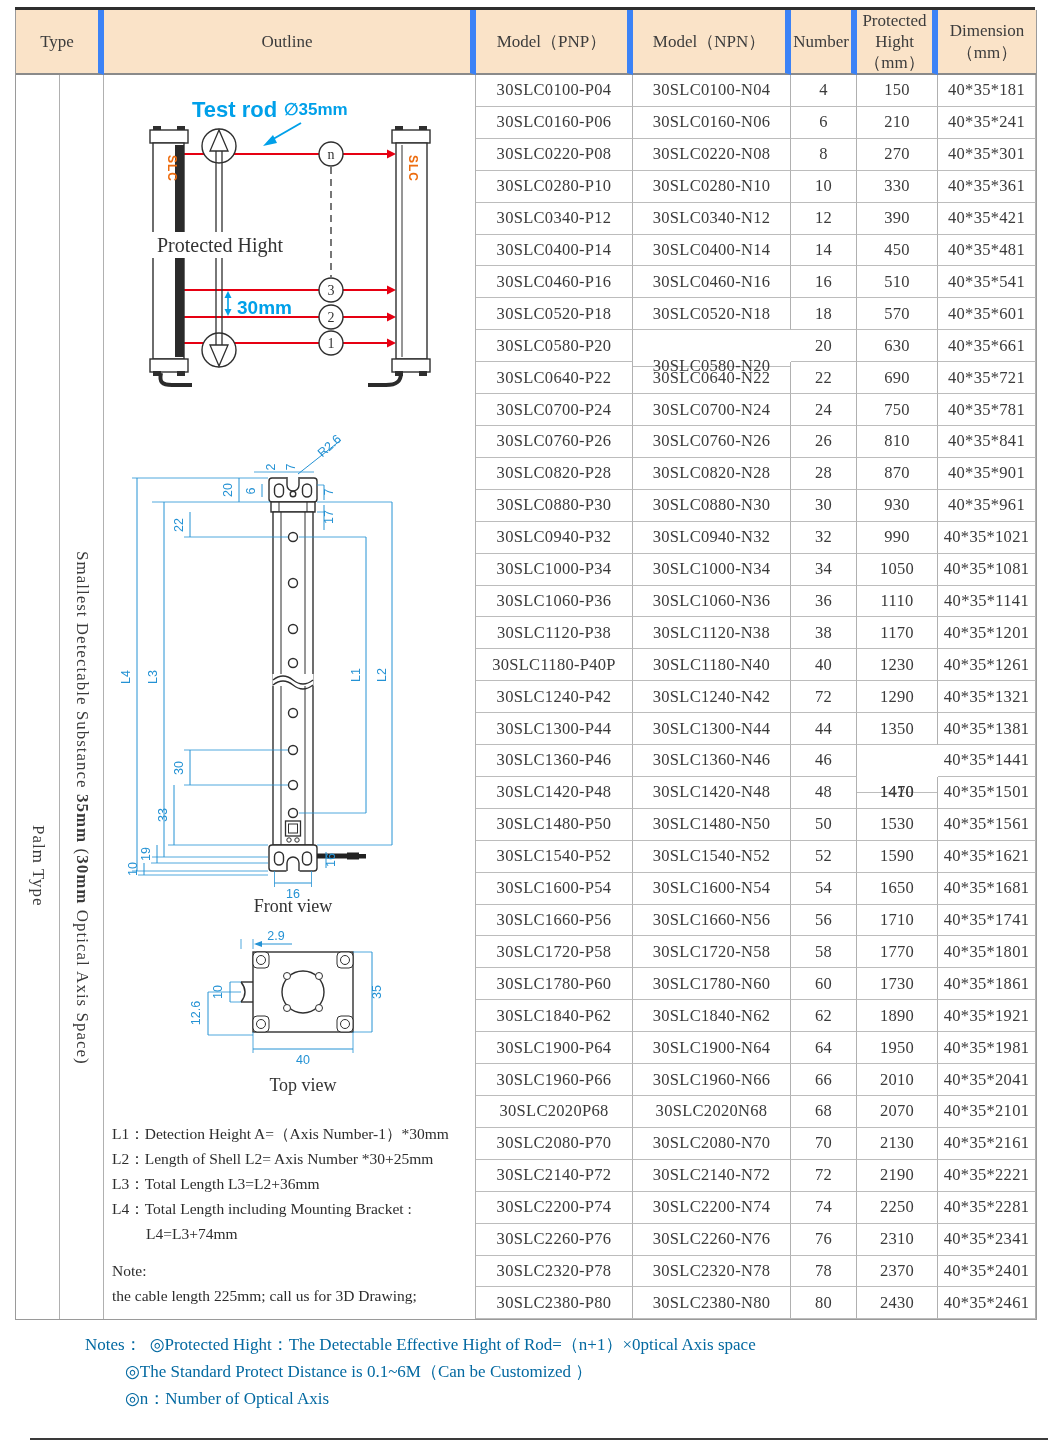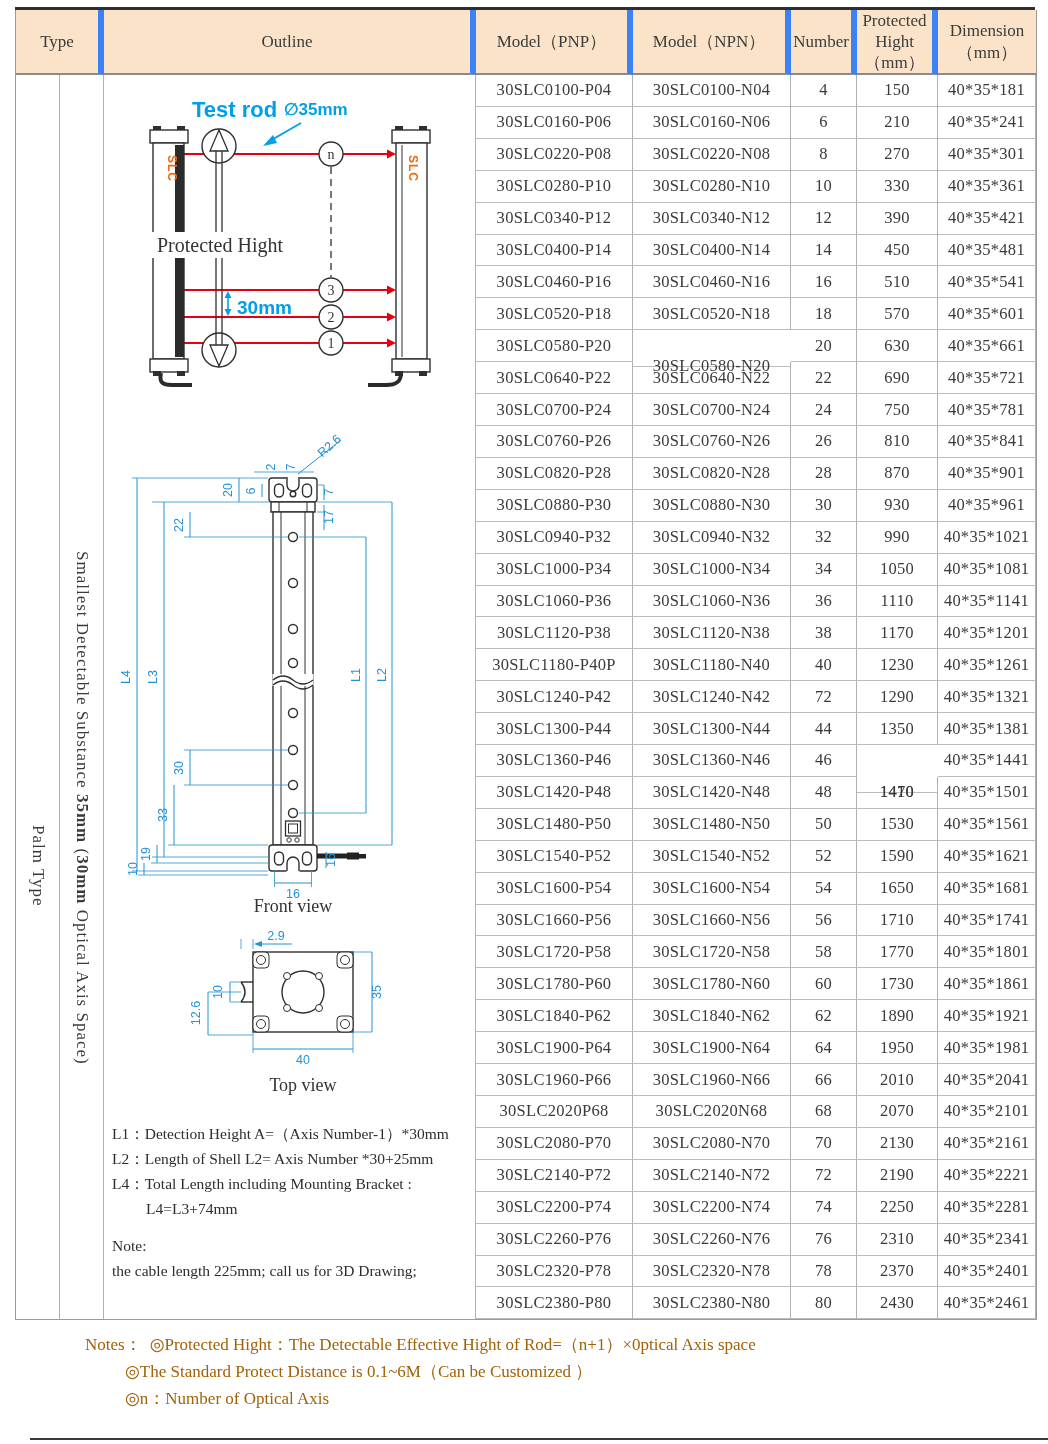--- a/index.html
+++ b/index.html
@@ -19,21 +19,21 @@
         display:flex;align-items:center;justify-content:center;
         font-size:16.5px;color:#3a3a3a;}
   .dcell{letter-spacing:0.3px;}
   .vcell{display:flex;justify-content:center;align-items:flex-start;border-right:1px solid #b0b0b0;border-bottom:none;}
   .vtext{writing-mode:vertical-rl;font-size:17px;color:#3a3a3a;letter-spacing:1px;white-space:nowrap;}
   .outline-cell{position:relative;border-right:1px solid #b0b0b0;overflow:hidden;background:#fff;}
   .draw{position:absolute;left:0;}
   .lnotes{position:absolute;left:8px;top:1046px;width:360px;font-size:15.5px;line-height:25px;color:#2d2d2d;}
   .lnotes .indent{padding-left:34px;}
   .lnotes .gap{height:12px;}
-  .notes{position:absolute;left:85px;top:1331px;font-size:17px;line-height:27px;color:#a16207;width:930px;font-family:Liberation Serif, serif;}
+  .notes{position:absolute;left:85px;top:1331px;font-size:17px;line-height:27px;color:#0369a1;width:930px;}
   .notes .row{display:flex;}
   .notes .indent{margin-left:40px;}
   .notes .prefix{margin-right:8px;white-space:pre;}
   svg text{font-family:"Liberation Sans", "DejaVu Sans", sans-serif;}
   svg text.ser{font-family:"Liberation Serif", "DejaVu Serif", serif;}
 </style>
 </head>
 <body>
 
 <div class="topline"></div>
@@ -287,20 +287,21 @@
         <text transform="rotate(-90 96 88)" x="96" y="88">12.6</text>
         <text transform="rotate(-90 277 67)" x="277" y="67">35</text>
         <text x="199" y="139">40</text>
       </g>
       <text class="ser" x="199" y="166" text-anchor="middle" font-size="18" fill="#333">Top view</text>
     </svg>
 
     <div class="lnotes">
       <div>L1：Detection Height A=（Axis Number-1）*30mm</div>
       <div>L2：Length of Shell L2= Axis Number *30+25mm</div>
+      <div>L3：Total Length L3=L2+36mm</div>
       <div>L4：Total Length including Mounting Bracket :</div>
       <div class="indent">L4=L3+74mm</div>
       <div class="gap"></div>
       <div>Note:</div>
       <div>the cable length 225mm; call us for 3D Drawing;</div>
     </div>
   </div>
 
 <div class="cell dcell" style="grid-area: 2 / 4;">30SLC0100-P04</div>
     <div class="cell dcell" style="grid-area: 2 / 5;">30SLC0100-N04</div>

